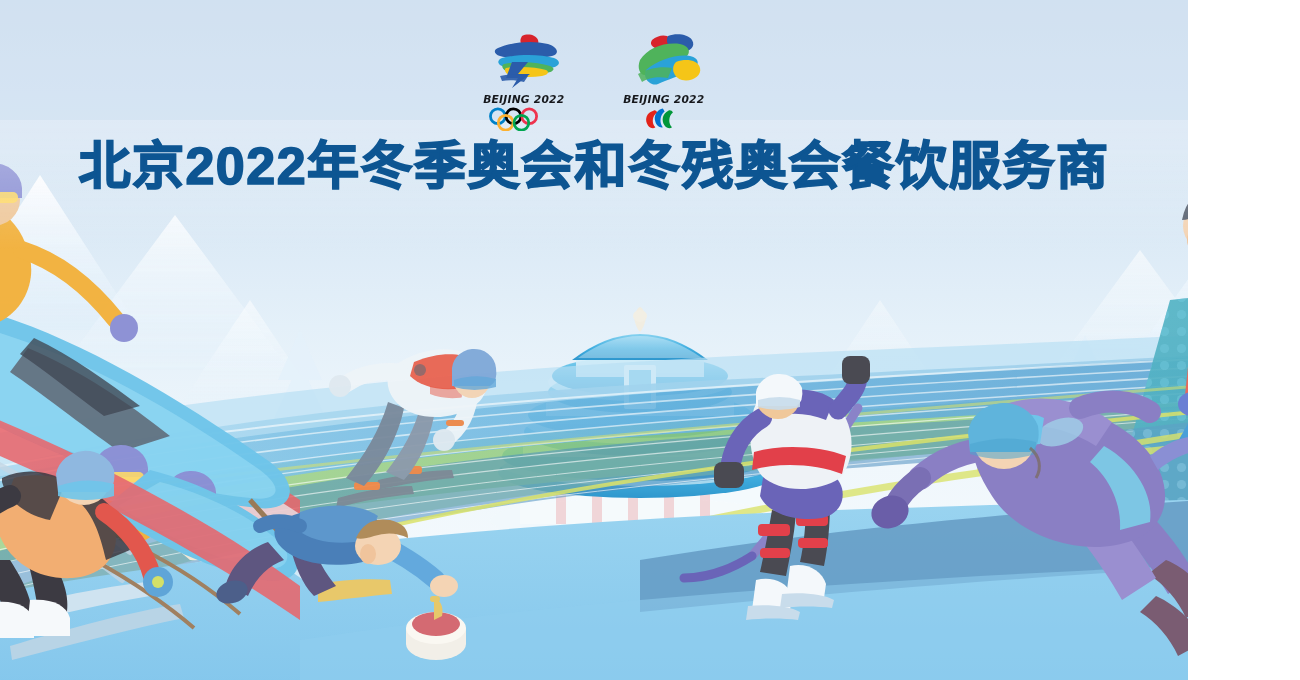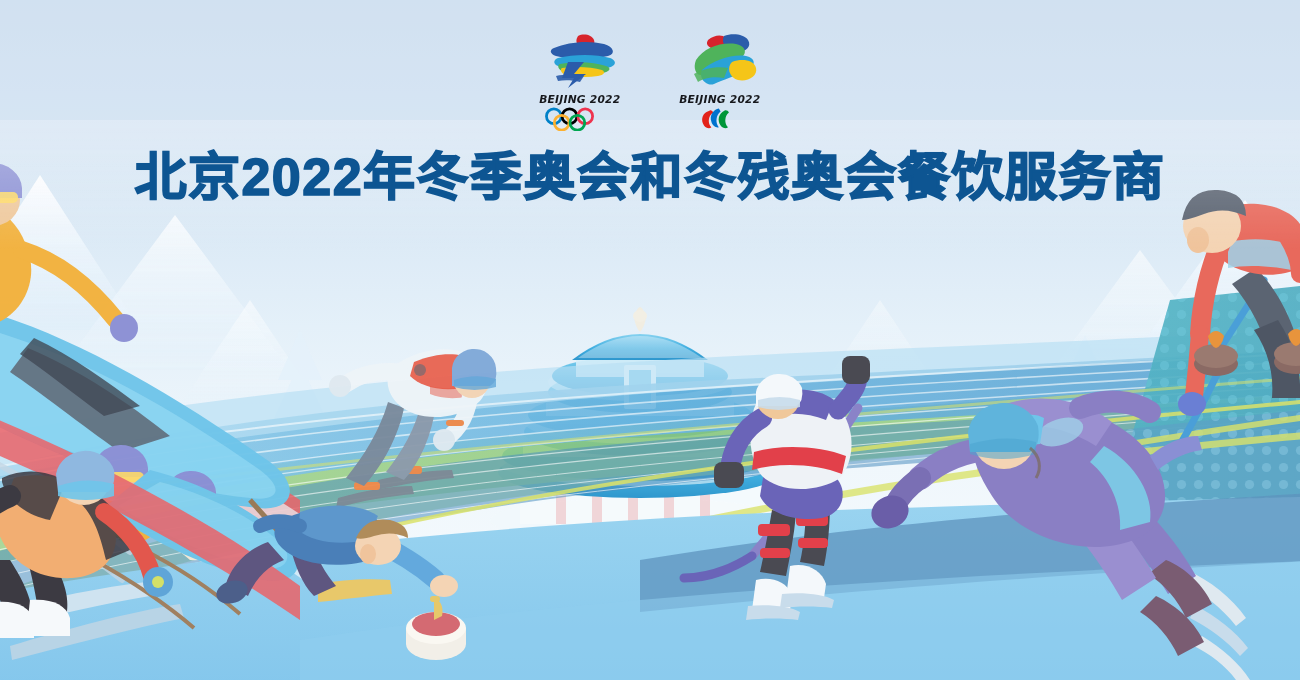--- a/index.html
+++ b/index.html
@@ -1,19 +1,19 @@
 <!DOCTYPE html>
 <html lang="zh-CN"><head>
 <meta charset="utf-8">
 <title>Beijing 2022 Banner</title>
 <style>
   html,body{margin:0;padding:0;background:#ffffff;}
   *{box-sizing:border-box;}
   .stage{
-    position:relative;width:1300px;height:680px;overflow:hidden;
+    position:relative;width:1188px;height:680px;overflow:hidden;
     font-family:"Liberation Sans","DejaVu Sans",sans-serif;
     background:linear-gradient(180deg,#cfe0f1 0%,#d7e7f5 22%,#e2eef8 42%,#eaf3fa 58%,#f2f8fc 70%);
   }
   .svgfull{position:absolute;inset:0;width:1300px;height:680px;display:block;}
 
   
   .emblems{
     position:absolute;left:0;right:0;top:30px;height:112px;
     display:flex;justify-content:center;align-items:flex-start;gap:42px;z-index:40;
   }
@@ -22,21 +22,21 @@
   .emblem .wordmark{
     font-family:"DejaVu Sans",sans-serif;font-weight:700;font-style:italic;
     font-size:10.5px;letter-spacing:.2px;color:#16181c;margin-top:1px;
     transform:scaleX(1.02);white-space:nowrap;
   }
   .emblem .sym{height:24px;margin-top:2px;}
 
   
   .title-wrap{
     position:absolute;left:0;right:0;top:140px;height:74px;z-index:45;
-    display:flex;align-items:center;justify-content:center;pointer-events:none;
+    display:flex;align-items:flex-start;justify-content:center;pointer-events:none;
   }
   .title{
     font-family:"Liberation Sans","DejaVu Sans",sans-serif;
     font-size:52px;font-weight:700;color:#0d5592;
     letter-spacing:1.5px;line-height:1;white-space:nowrap;
     -webkit-text-stroke:1.6px #0d5592;
     text-shadow:0 0 1px #0d5592;
   }
 </style>
 </head>

